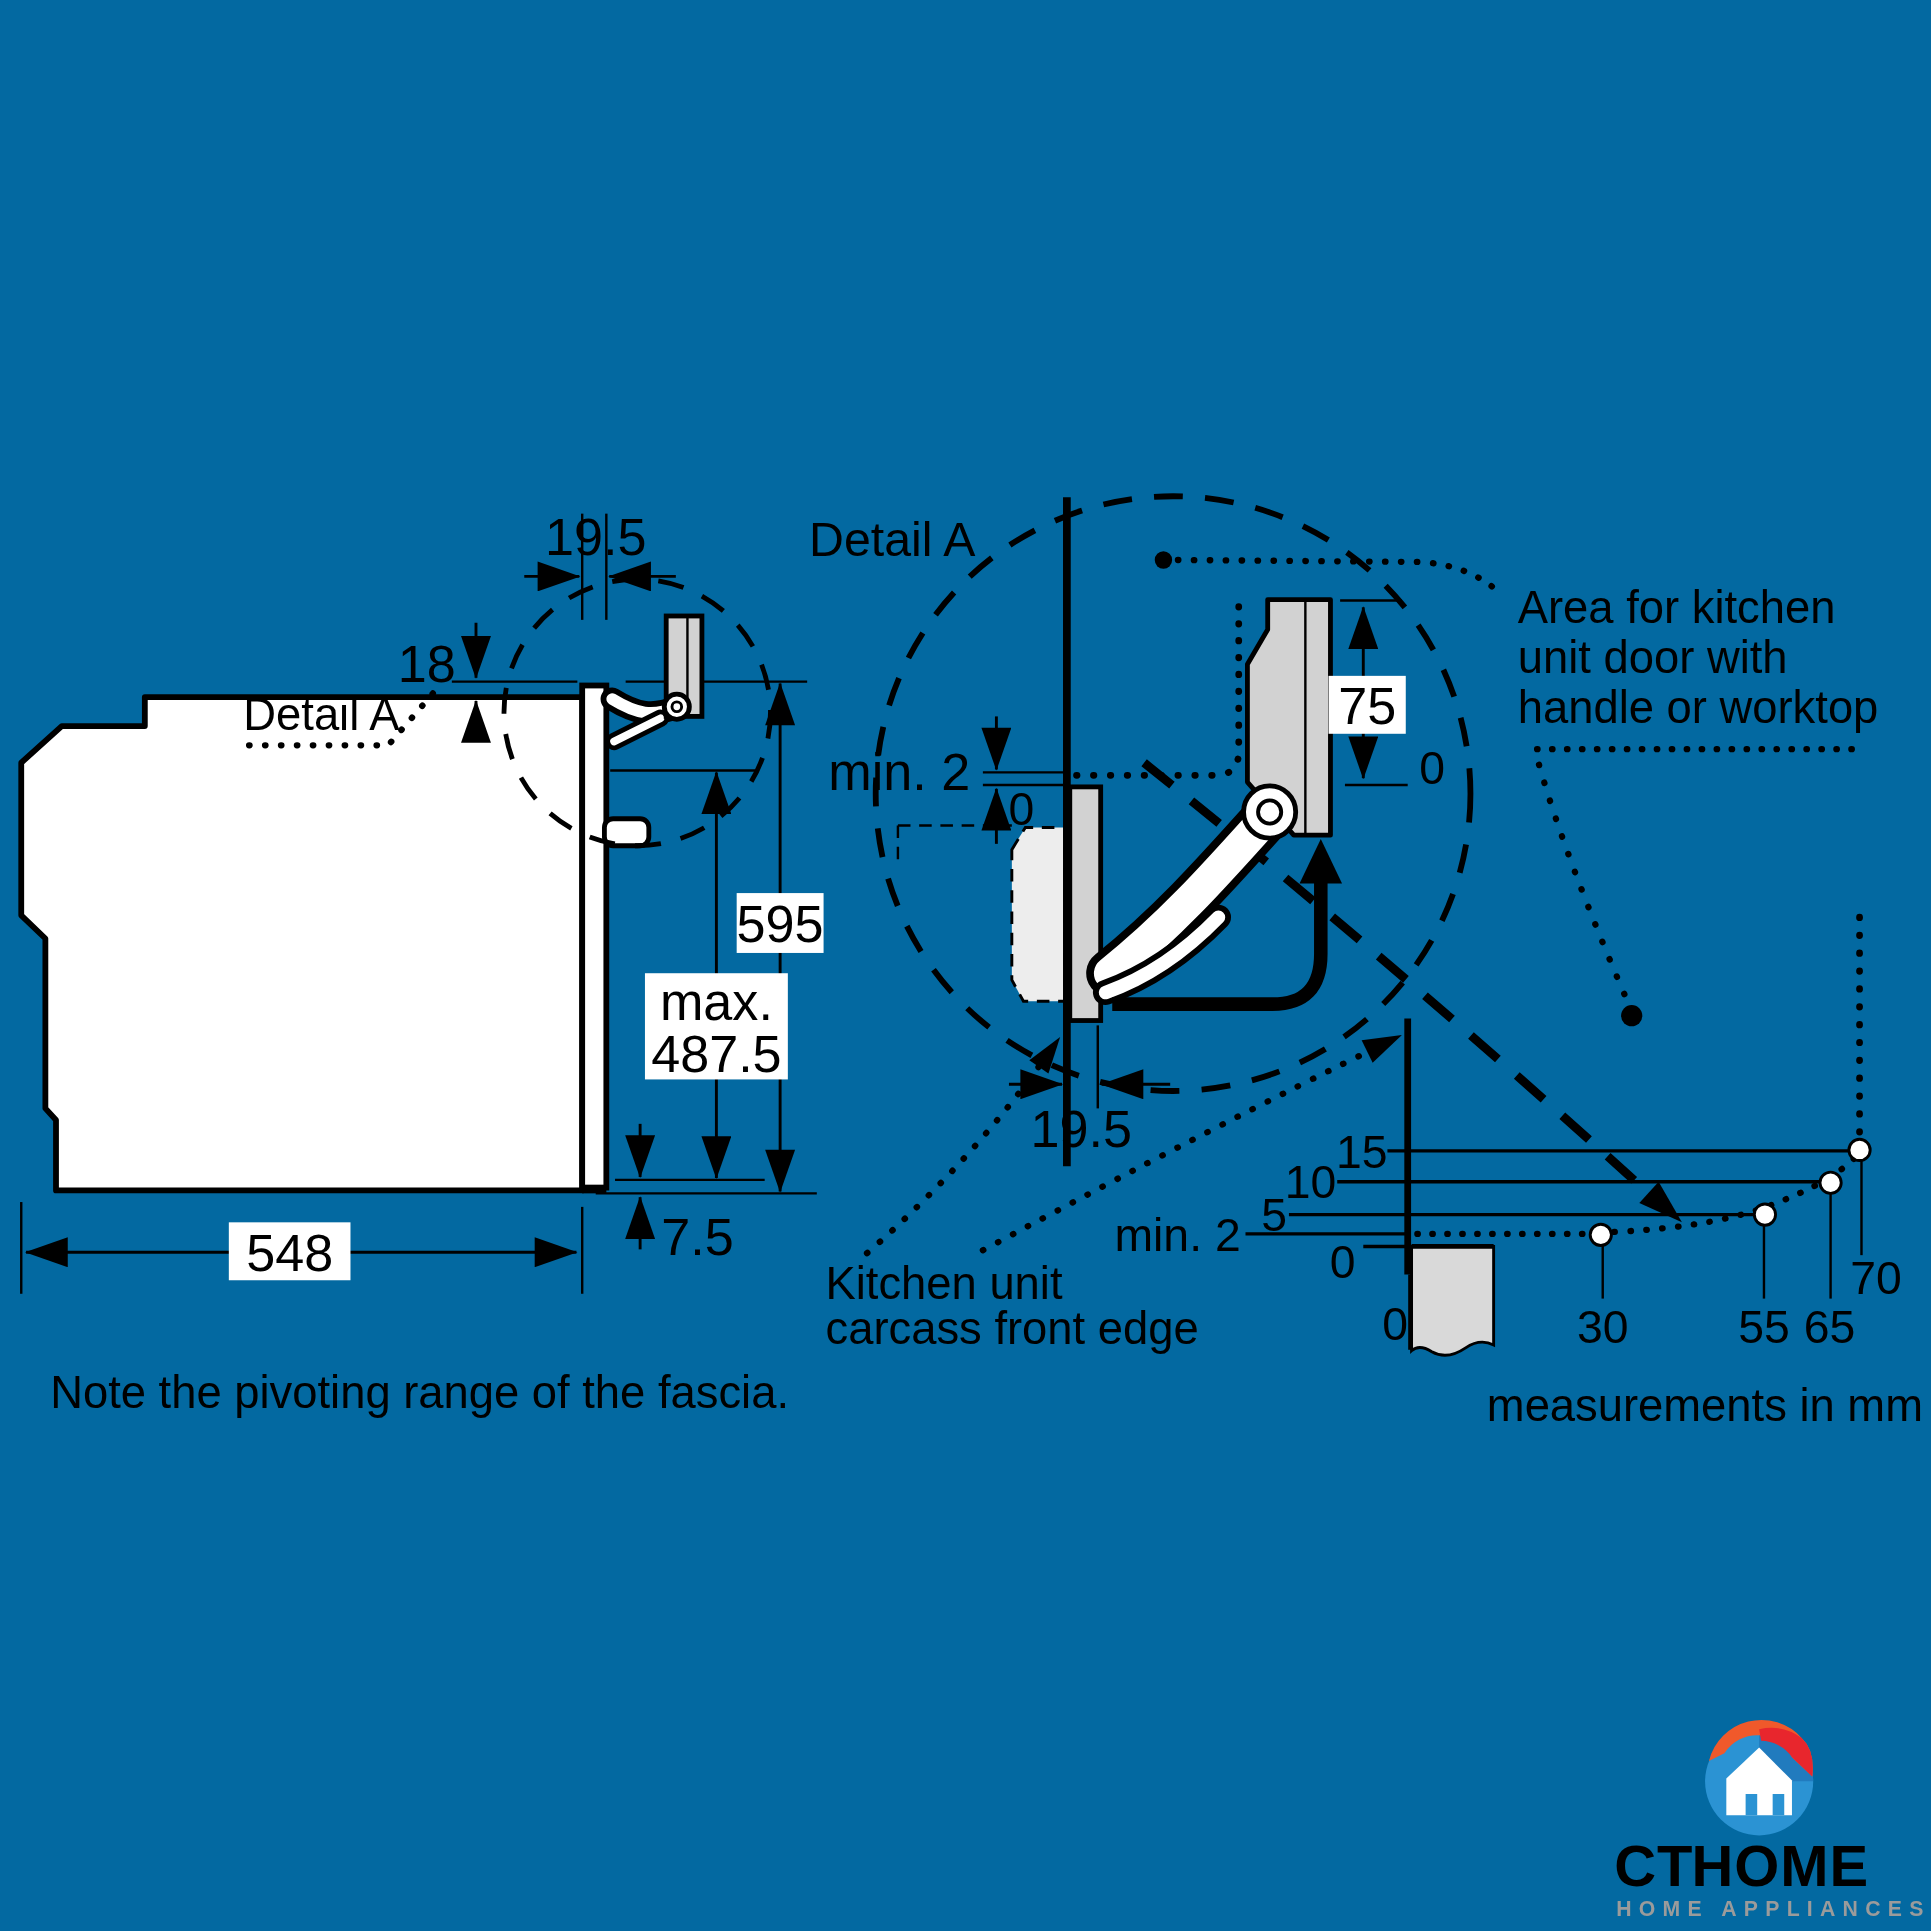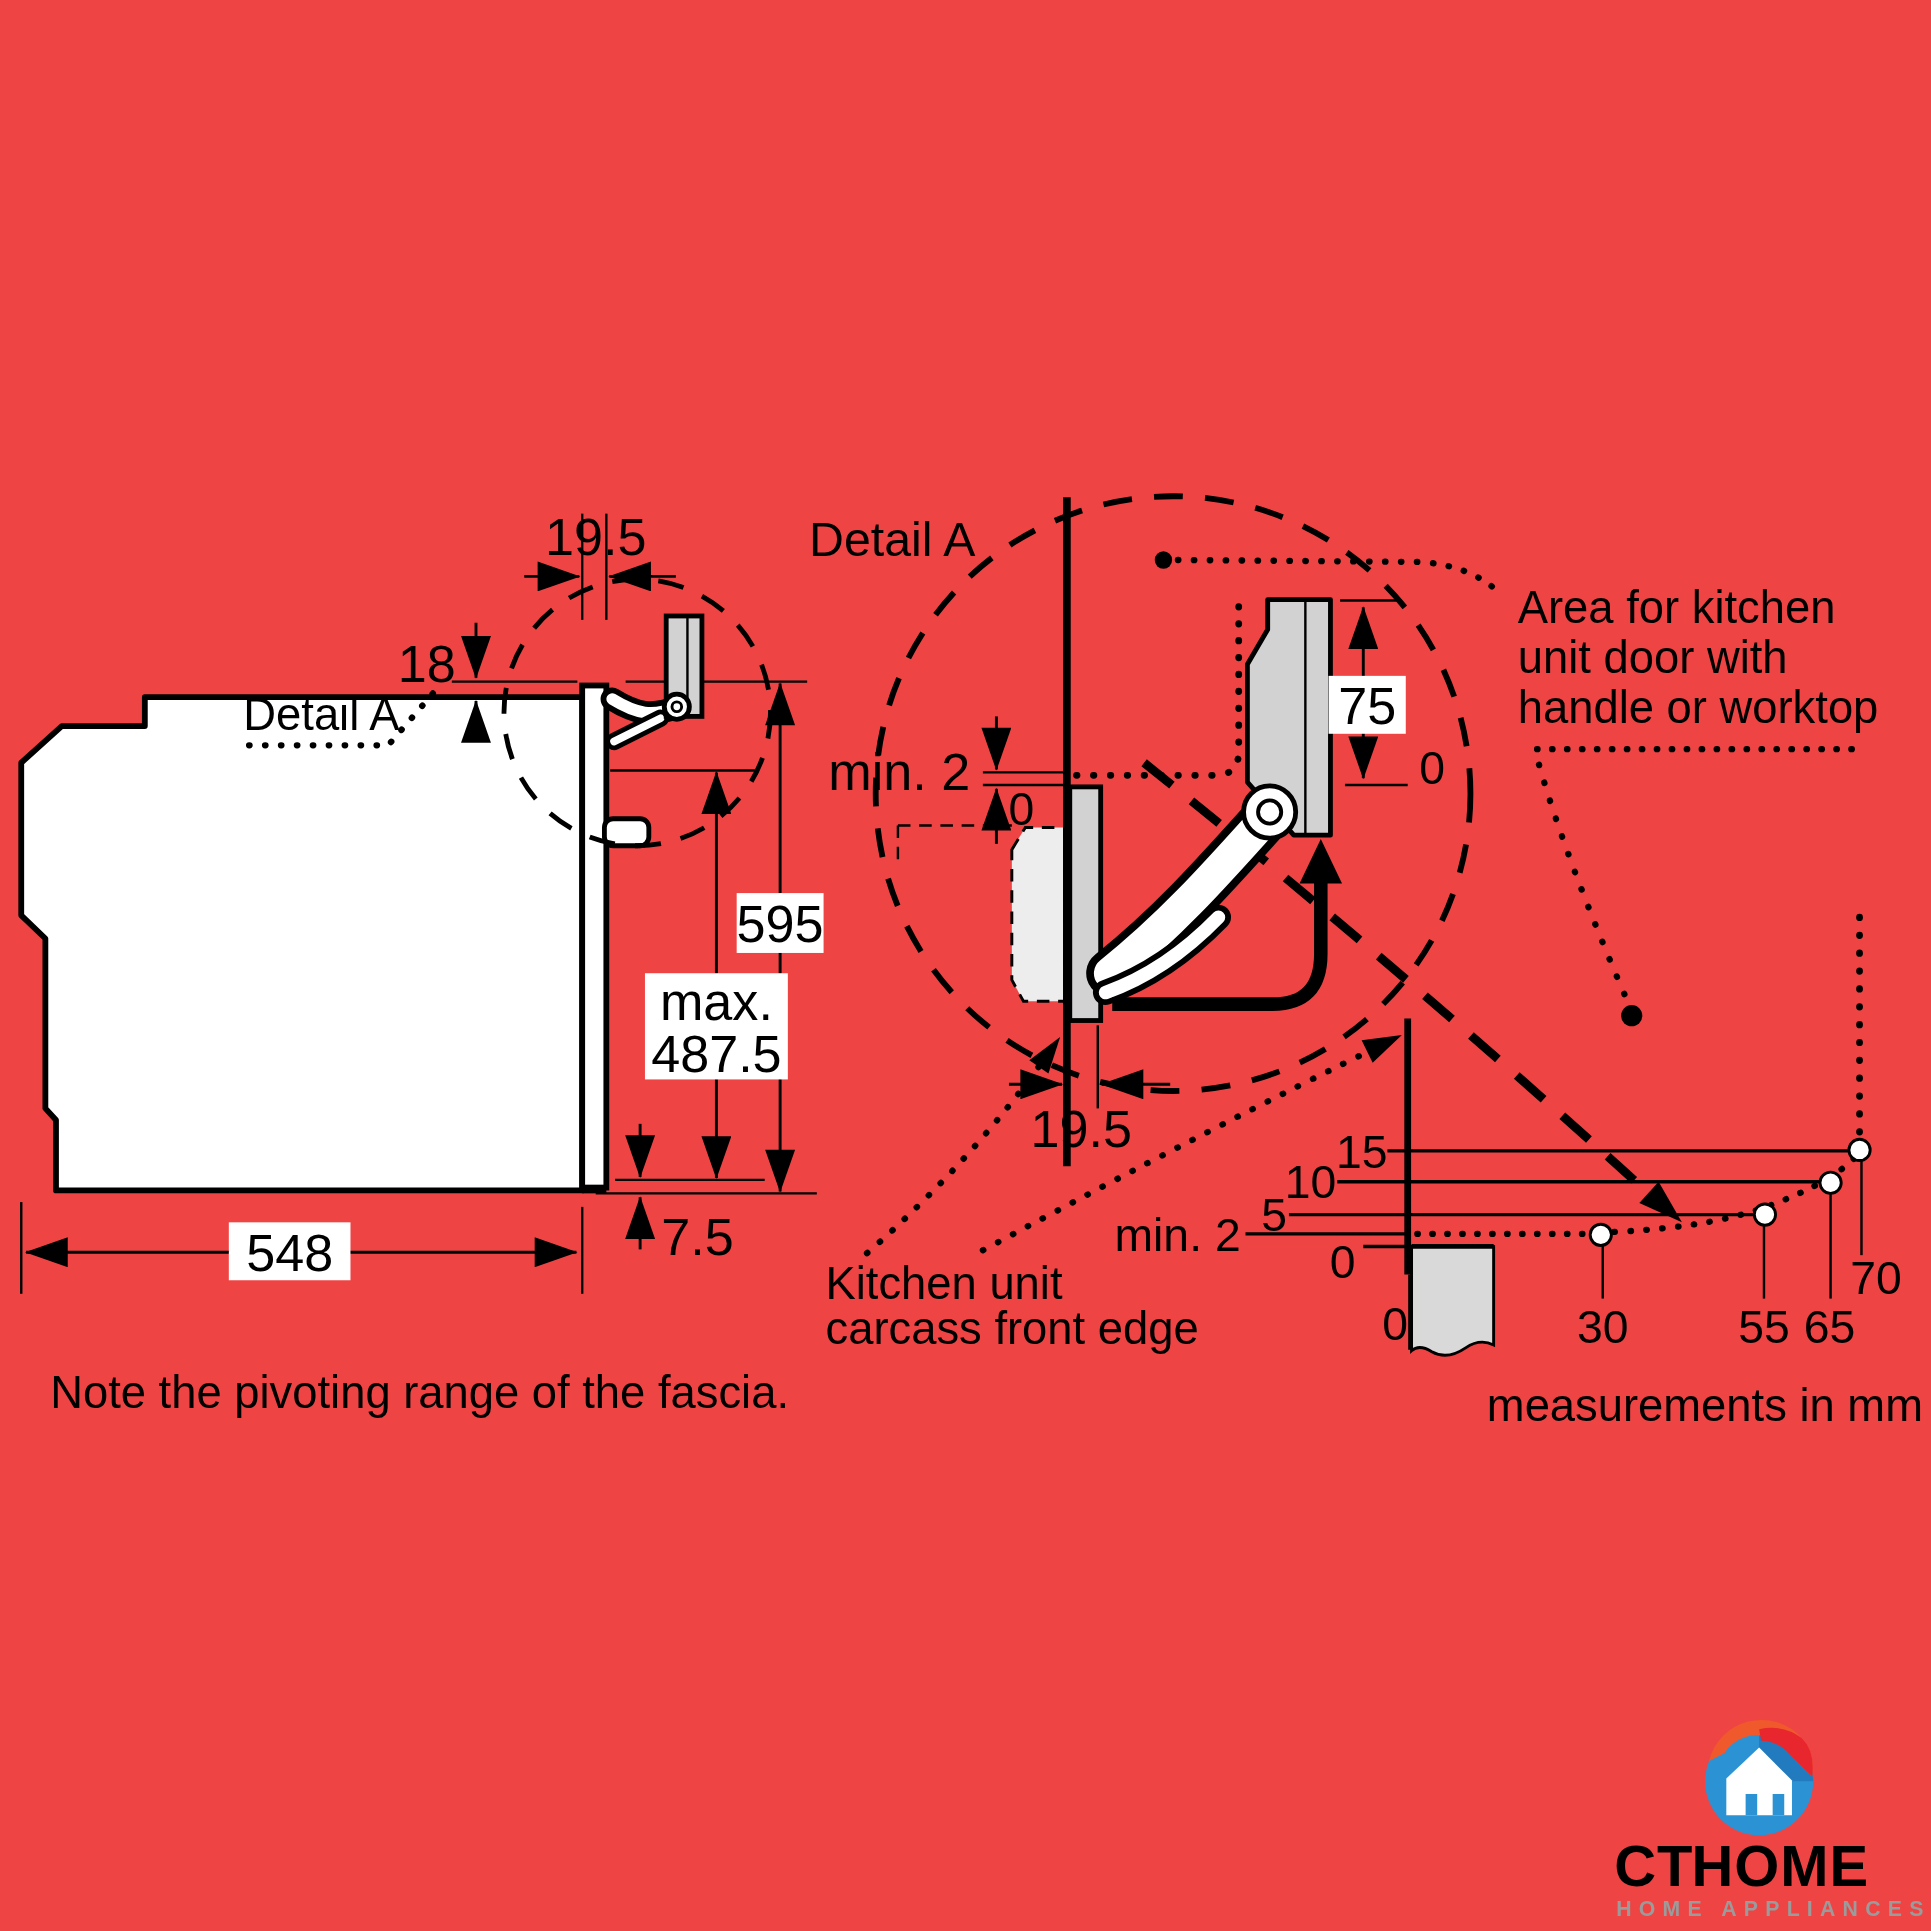--- a/index.html
+++ b/index.html
@@ -1,16 +1,16 @@
 <!DOCTYPE html>
 <html><head>
 <meta charset="utf-8">
 <style>
   html,body{margin:0;padding:0;background:#ffffff;}
-  .page{position:relative;width:1931px;height:1931px;background:#ef4444;overflow:hidden;}
+  .page{position:relative;width:1931px;height:1931px;background:#0369a1;overflow:hidden;}
   svg{position:absolute;left:0;top:0;}
   text{font-family:"Liberation Sans","DejaVu Sans",sans-serif;fill:#000;}
   .dim{font-size:54px;}
   .dim-s{font-size:48px;}
   .lbl{font-size:47px;}
   .title{font-size:50px;}
   .logo-main{font-size:60px;font-weight:700;letter-spacing:1px;}
   .logo-sub{font-size:22px;font-weight:700;letter-spacing:7.5px;fill:#9b9b9b;}
 </style>
 </head>

